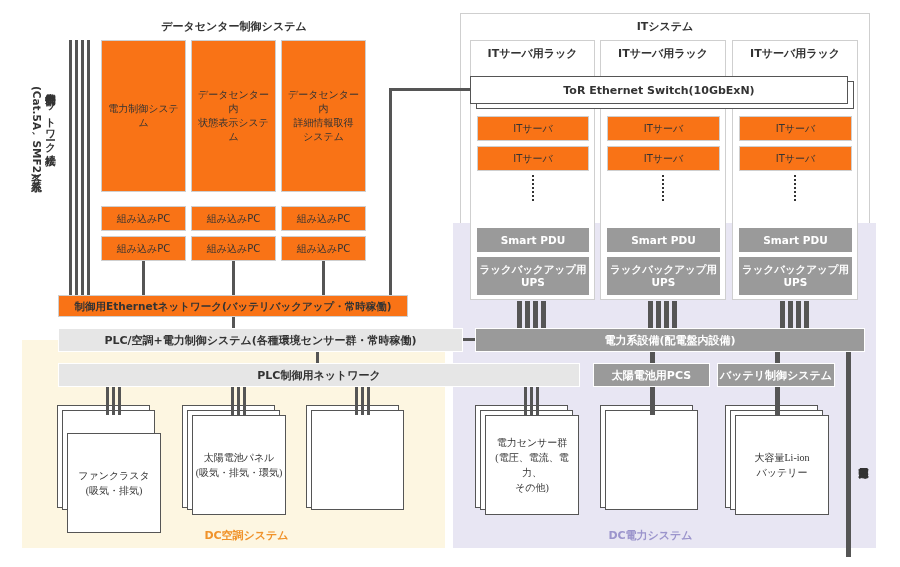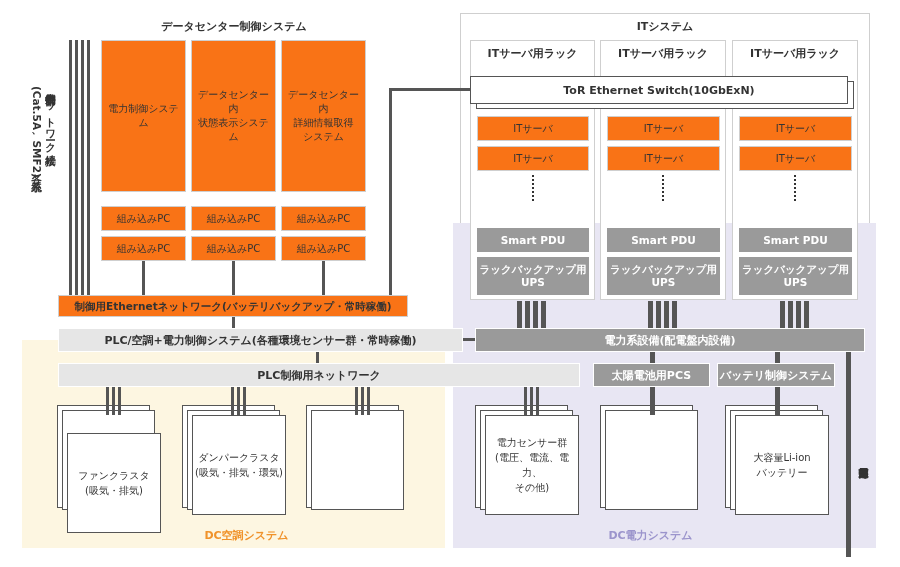--- a/index.html
+++ b/index.html
@@ -9,21 +9,21 @@
   .center { display: flex; align-items: center; justify-content: center; text-align: center; }
   .line { position: absolute; background: #555; }
   .zone-ac { background: #fdf6e1; }
   .zone-pw { background: #e8e6f3; }
   .box-w { background: #f97316; border: 1.5px solid #cfcfcf; font-size: 10px; line-height: 14px; }
   .box-g { background: #e6e6e6; border: 1px solid #fff; font-size: 11px; font-weight: bold; color: #333; }
   .box-d { background: #9a9a9a; border: 1px solid #fff; color: #fff; font-size: 10.5px; font-weight: bold; line-height: 13px; }
   .box-dd { background: #9a9a9a; border: 1.5px solid #fff; color: #fff; font-size: 11px; font-weight: bold; }
   .title { font-size: 11px; font-weight: bold; color: #333; }
   .stack { position: absolute; }
-  .stack .s { position: absolute; background: #fff; border: 1.5px solid #555; }
+  .stack .s { position: absolute; background: #fff; border: 1.5px solid #555; font-family: Liberation Serif, serif; }
   .stack .s3 { font-size: 10px; line-height: 15px; color: #333; }
   .vtext { writing-mode: vertical-rl; font-size: 10.5px; font-weight: bold; line-height: 14px; }
   .dots { position: absolute; width: 2px; border-left: 2px dotted #333; height: 26px; }
 </style>
 </head>
 <body>
 
 <div class="abs zone-ac" style="left:22px;top:340px;width:423px;height:208px;"></div>
 <div class="abs zone-pw" style="left:453px;top:223px;width:423px;height:325px;"></div>
 
@@ -136,21 +136,21 @@
   <div class="s" style="left:5px;top:5px;width:93px;height:100px;"></div>
   <div class="s s3 center" style="left:10px;top:28px;width:94px;height:100px;">
       <span style="white-space:pre-line;">ファンクラスタ
 (吸気・排気)</span>
     </div>
 </div>
 <div class="stack" style="left:182px;top:405px;width:104px;height:105px;">
   <div class="s" style="left:0;top:0;width:93px;height:103px;"></div>
   <div class="s" style="left:5px;top:5px;width:93px;height:100px;"></div>
   <div class="s s3 center" style="left:10px;top:10px;width:94px;height:100px;">
-      <span style="white-space:pre-line;">ダンパークラスタ
+      <span style="white-space:pre-line;">太陽電池パネル
 (吸気・排気・環気)</span>
     </div>
 </div>
 <div class="stack" style="left:306px;top:405px;width:104px;height:105px;">
   <div class="s" style="left:0;top:0;width:93px;height:103px;"></div>
   <div class="s" style="left:5px;top:5px;width:93px;height:100px;"></div>
 </div>
 
 <div class="line" style="left:106px;top:387px;width:3px;height:28px;"></div>
 <div class="line" style="left:112px;top:387px;width:3px;height:28px;"></div>

